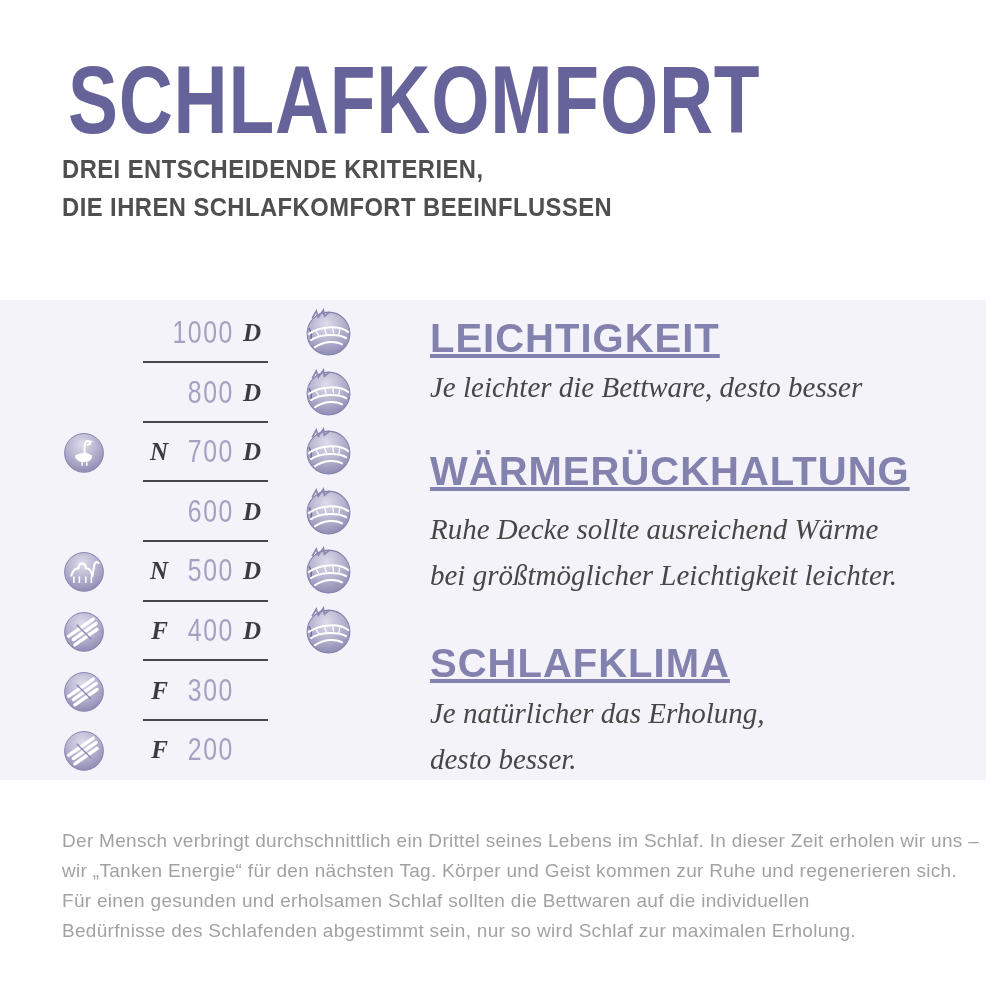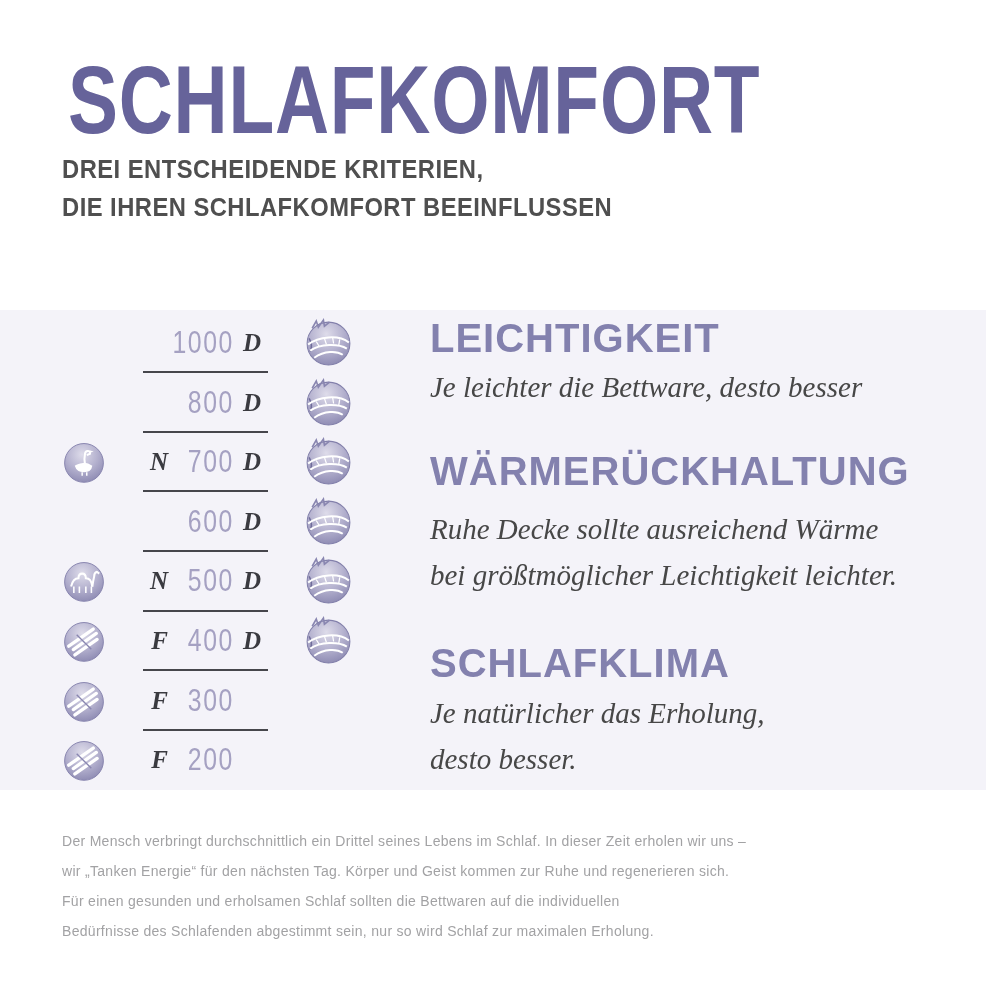--- a/index.html
+++ b/index.html
@@ -7,45 +7,45 @@
         font-family:"Liberation Sans",sans-serif;}
 
   
   .title{position:absolute;left:60px;top:44px;margin:8px;font-size:96px;font-weight:700;
          color:#66639a;line-height:1;white-space:nowrap;}
   .title .squeeze{display:inline-block;transform:scaleX(0.78);transform-origin:left top;letter-spacing:1px;}
   .subtitle-line{position:absolute;left:62px;font-size:25px;font-weight:700;color:#4f4f4f;
          letter-spacing:0.5px;white-space:nowrap;transform:scaleX(0.95);transform-origin:left top;}
 
   
-  .panel{position:absolute;left:0;top:310px;width:986px;height:480px;background:#f4f3f9;}
+  .panel{position:absolute;left:0;top:300px;width:986px;height:480px;background:#f4f3f9;}
 
   
   .row{position:absolute;left:0;width:420px;height:60px;}
   .row .prefix{position:absolute;left:138px;width:30px;text-align:right;line-height:60px;
          font-family:"Liberation Serif",serif;font-style:italic;font-weight:700;
          font-size:25px;color:#3a3a40;}
   .row .value{position:absolute;left:146px;width:88px;text-align:right;line-height:60px;
          font-size:31px;color:#a5a1c2;letter-spacing:2px;
          transform:scaleX(0.8);transform-origin:right center;}
   .row .suffix{position:absolute;left:243px;line-height:60px;
          font-family:"Liberation Serif",serif;font-style:italic;font-weight:700;
          font-size:25px;color:#3a3a40;}
   .badge-left{position:absolute;left:60px;top:6px;width:48px;height:48px;}
   .badge-right{position:absolute;left:302px;top:3px;width:53px;height:53px;}
   .hline{position:absolute;left:143px;width:125px;height:2px;background:#46464c;}
 
   
   .section-h{position:absolute;left:430px;margin:0;font-size:40px;font-weight:700;
-         color:#8381ae;letter-spacing:1px;line-height:44px;white-space:nowrap;}
+         color:#8381ae;letter-spacing:1px;line-height:44px;white-space:nowrap;text-decoration:underline;}
   .section-p{position:absolute;left:430px;margin:0;font-family:Liberation Serif, serif;
          font-style:italic;font-size:29px;color:#474747;line-height:46px;white-space:nowrap;}
 
   
-  .footer{position:absolute;left:62px;top:826px;font-size:14px;line-height:30px;
+  .footer{position:absolute;left:62px;top:826px;font-size:19px;line-height:30px;
          color:#a2a2a4;font-weight:400;letter-spacing:0.3px;white-space:nowrap;}
 
   .svgdefs{position:absolute;width:0;height:0;overflow:hidden;}
 </style>
 </head>
 <body>
 
 <svg class="svgdefs" aria-hidden="true">
   <defs>
     <radialGradient id="badgeGrad" cx="0.45" cy="0.28" r="0.8">

